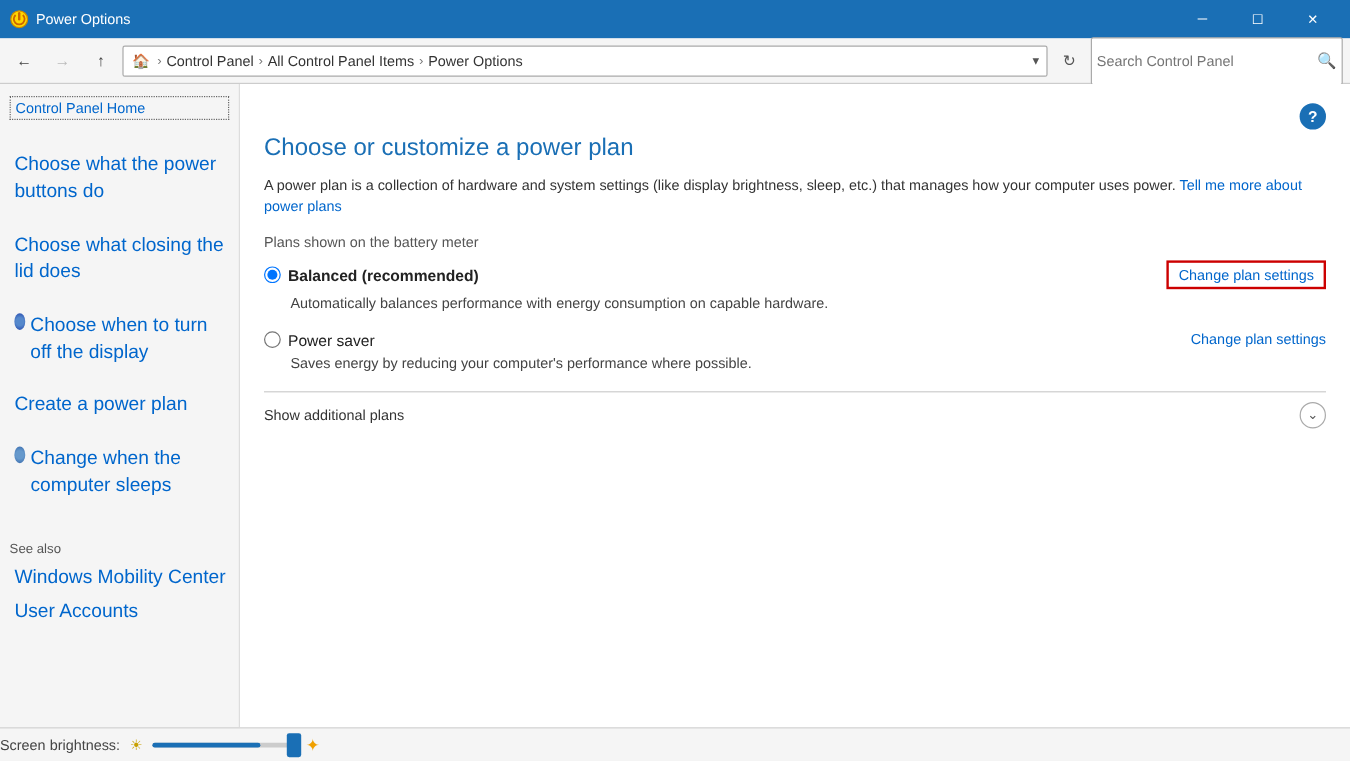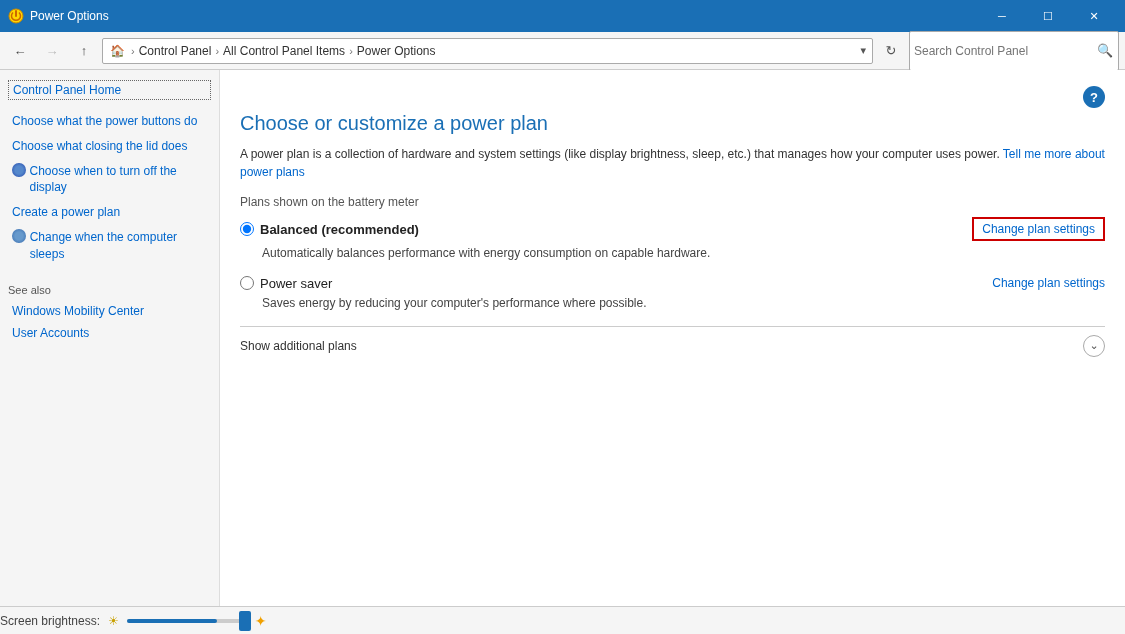--- a/index.html
+++ b/index.html
@@ -74,42 +74,42 @@
     .search-icon { color: #555; font-size: 13px; cursor: pointer; }
 
     
     .main-layout {
       display: flex;
       height: calc(634px - 32px - 38px - 28px);
     }
 
     
     .sidebar {
-      width: 220px;
+      width: 200px;
       background: #f5f5f5;
       border-right: 1px solid #ddd;
       padding: 10px 8px;
       display: flex;
       flex-direction: column;
-      gap: 2px;
+      gap: 16px;
       flex-shrink: 0;
     }
     .sidebar-home-link {
       border: 1px dotted #666;
       padding: 2px 4px;
       color: #0066cc;
       cursor: pointer;
       font-size: 12px;
       display: inline-block;
       margin-bottom: 8px;
     }
     .sidebar-link {
       color: #0066cc;
       cursor: pointer;
-      font-size: 12px;
+      font-size: 16px;
       padding: 3px 0 3px 4px;
       line-height: 1.4;
       display: flex;
       align-items: flex-start;
       gap: 4px;
     }
     .sidebar-section { margin-top: 16px; }
     .sidebar-section-title { font-size: 11px; color: #555; margin-bottom: 4px; }
 
     

